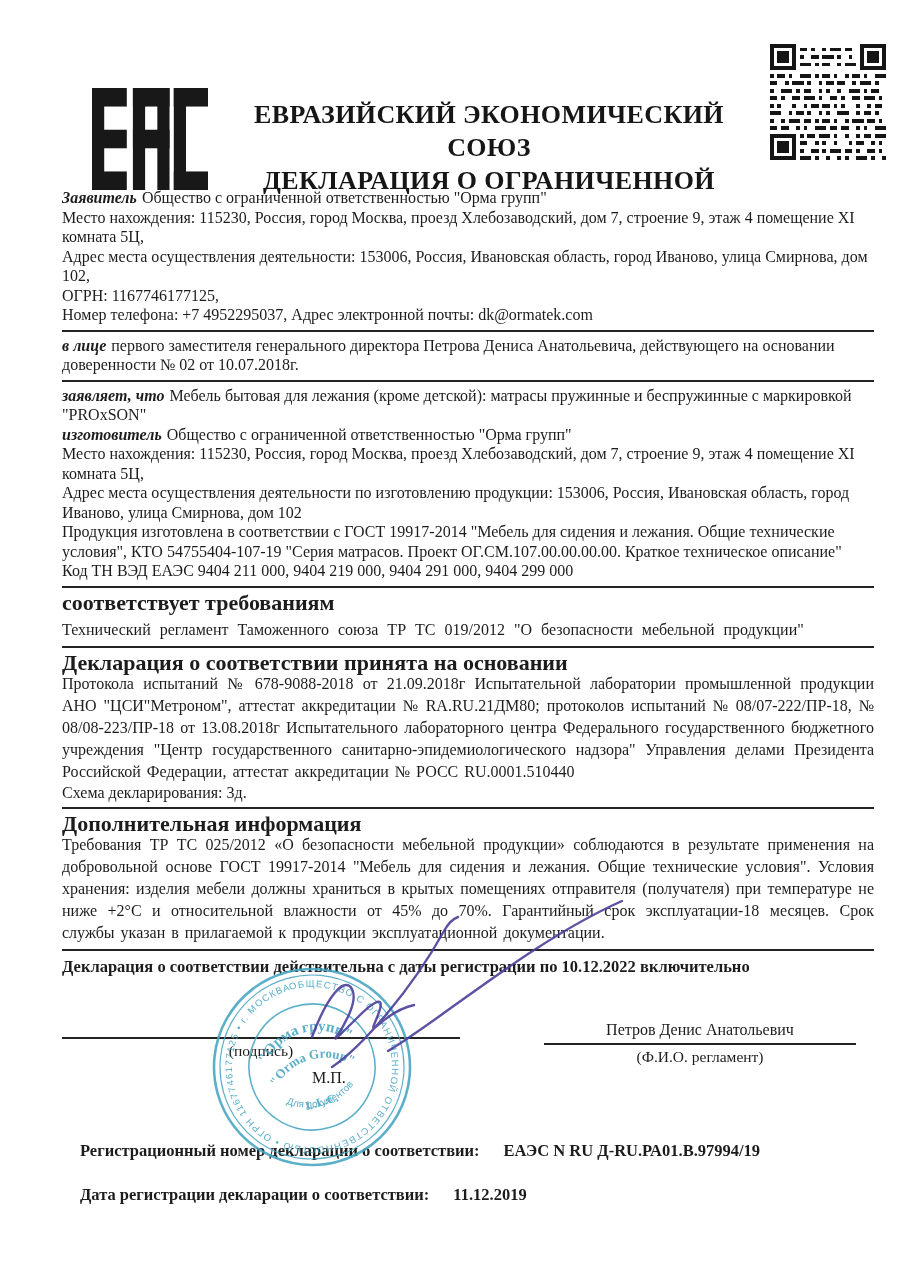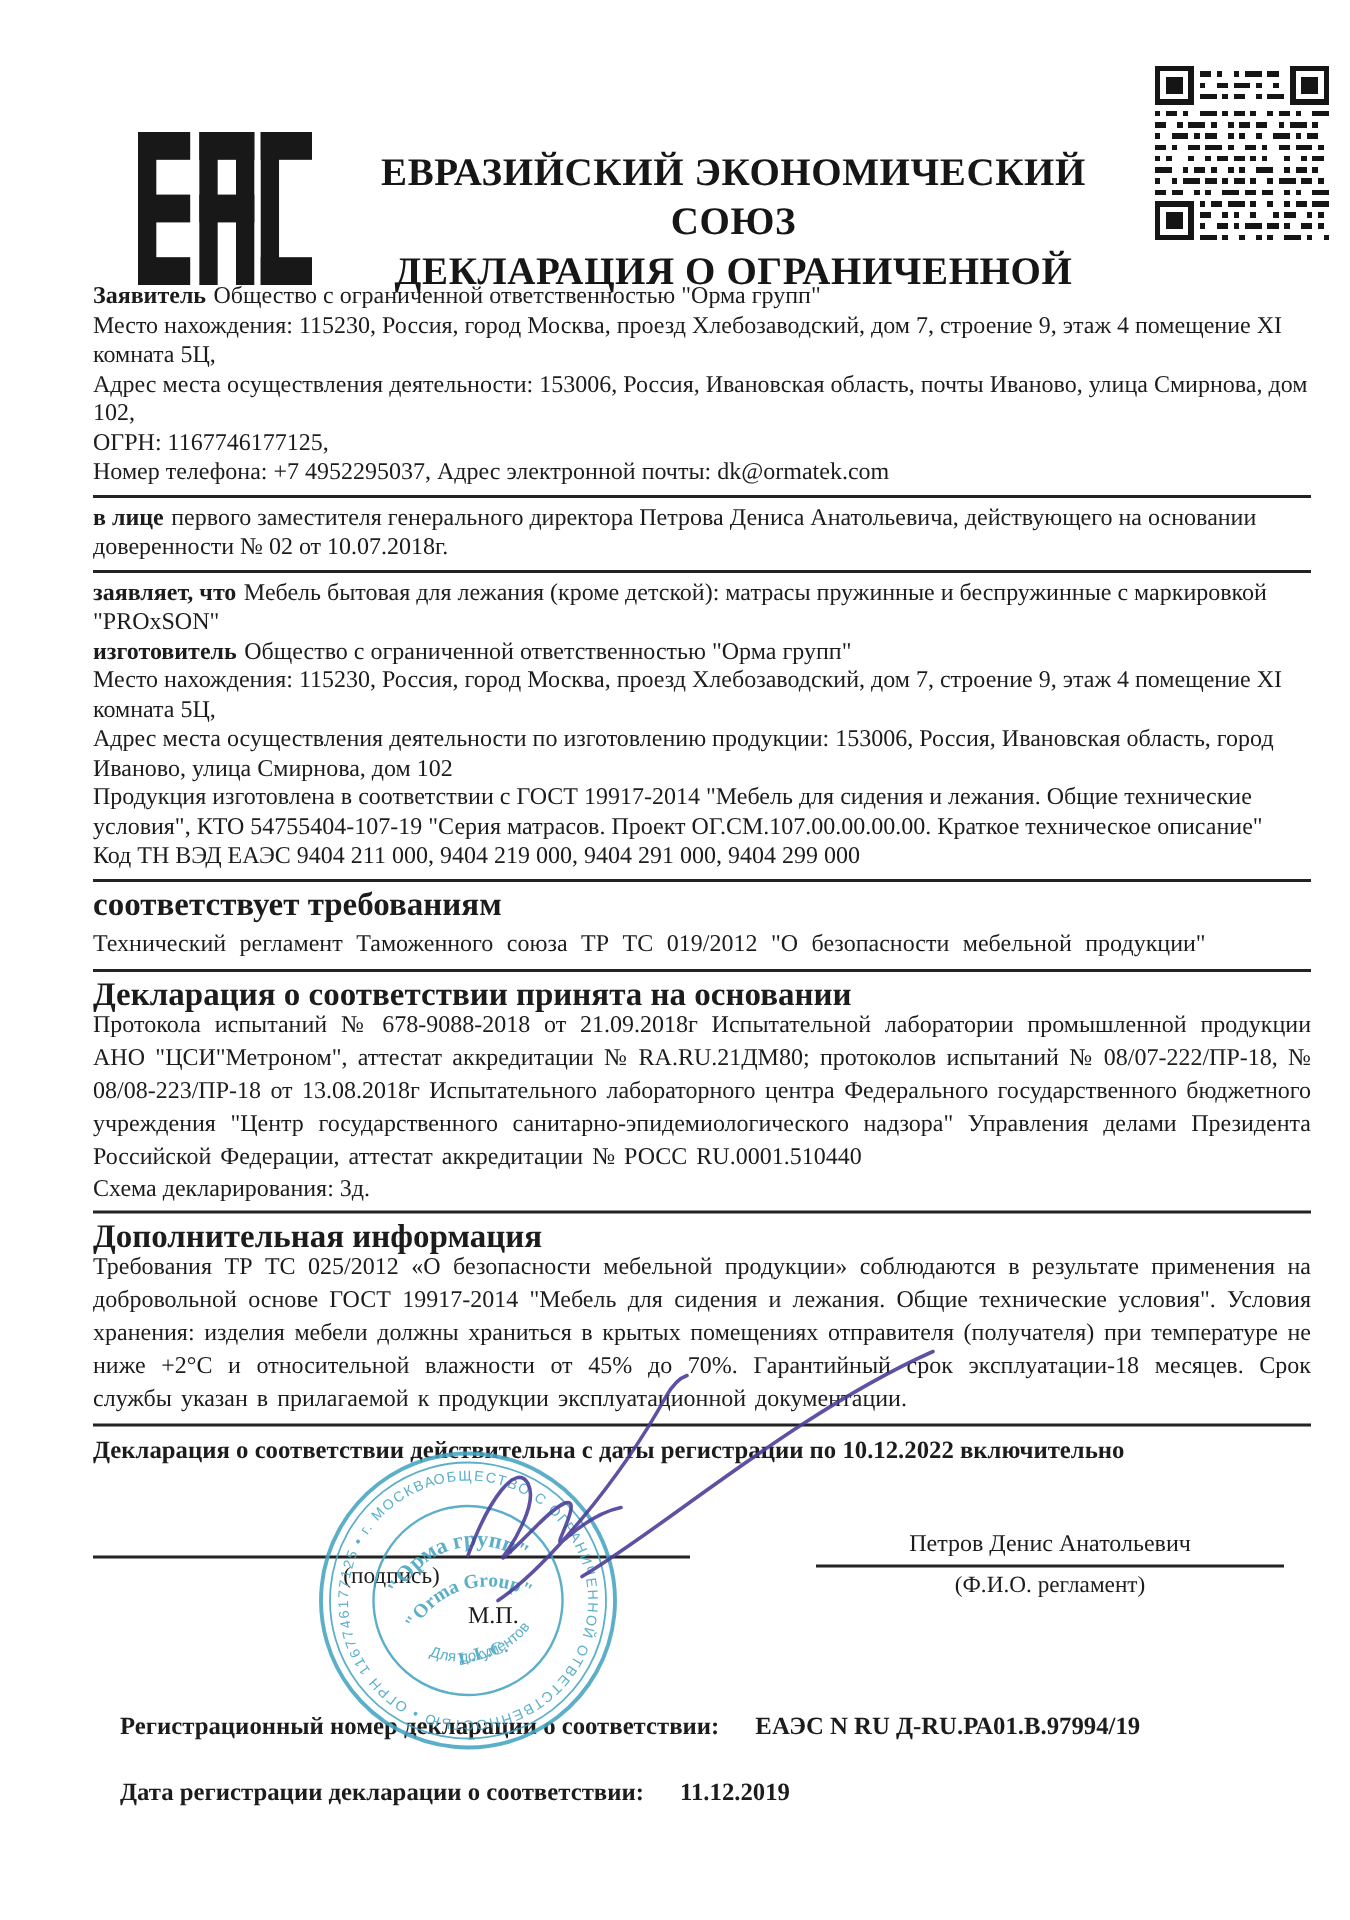--- a/index.html
+++ b/index.html
@@ -20,21 +20,21 @@
     letter-spacing:.4px; color:#161616;
   }
   .qr { position:absolute; right:10px; top:40px; }
 
   
   .content { padding:0 26px 0 62px; }
   .t  { font-size:16px; line-height:19.5px; }
   .tj { font-size:16px; line-height:22px; text-align:justify; }
   .sp2 { word-spacing:2px; }
   .sp5 { word-spacing:5px; }
-  b.lead { margin-right:5px; }
+  b.lead { margin-right:5px;font-style:italic; }
   .h { font-weight:bold; font-size:22px; line-height:21px; }
   .sec { margin-top:2px; }
   .div { border:none; border-top:2px solid #232323; margin:5px 0 4px 0; }
   .validity { font-weight:bold; font-size:16.5px; margin-top:6px; }
 
   
   .sig-area { position:relative; height:128px; margin-top:10px; }
   .sig-row { display:flex; justify-content:space-between; padding-top:34px; }
   .sig-left { width:398px; }
   .sig-line { border-bottom:2px solid #232323; height:18px; }
@@ -111,21 +111,21 @@
         </g>
       </svg>
     </div>
   </div>
 
   <div class="content">
 
     <div class="sec">
       <p class="t"><b class="lead">Заявитель</b><span>Общество с ограниченной ответственностью "Орма групп"</span></p>
       <p class="t">Место нахождения: 115230, Россия, город Москва, проезд Хлебозаводский, дом 7, строение 9, этаж 4 помещение XI комната 5Ц,</p>
-      <p class="t">Адрес места осуществления деятельности: 153006, Россия, Ивановская область, почты Иваново, улица Смирнова, дом 102,</p>
+      <p class="t">Адрес места осуществления деятельности: 153006, Россия, Ивановская область, город Иваново, улица Смирнова, дом 102,</p>
       <p class="t">ОГРН: 1167746177125,</p>
       <p class="t">Номер телефона: +7 4952295037, Адрес электронной почты: dk@ormatek.com</p>
     </div>
     <hr class="div">
 
     <div class="sec">
       <p class="t"><b class="lead">в лице</b><span>первого заместителя генерального директора Петрова Дениса Анатольевича, действующего на основании доверенности № 02 от 10.07.2018г.</span></p>
     </div>
     <hr class="div">
 

